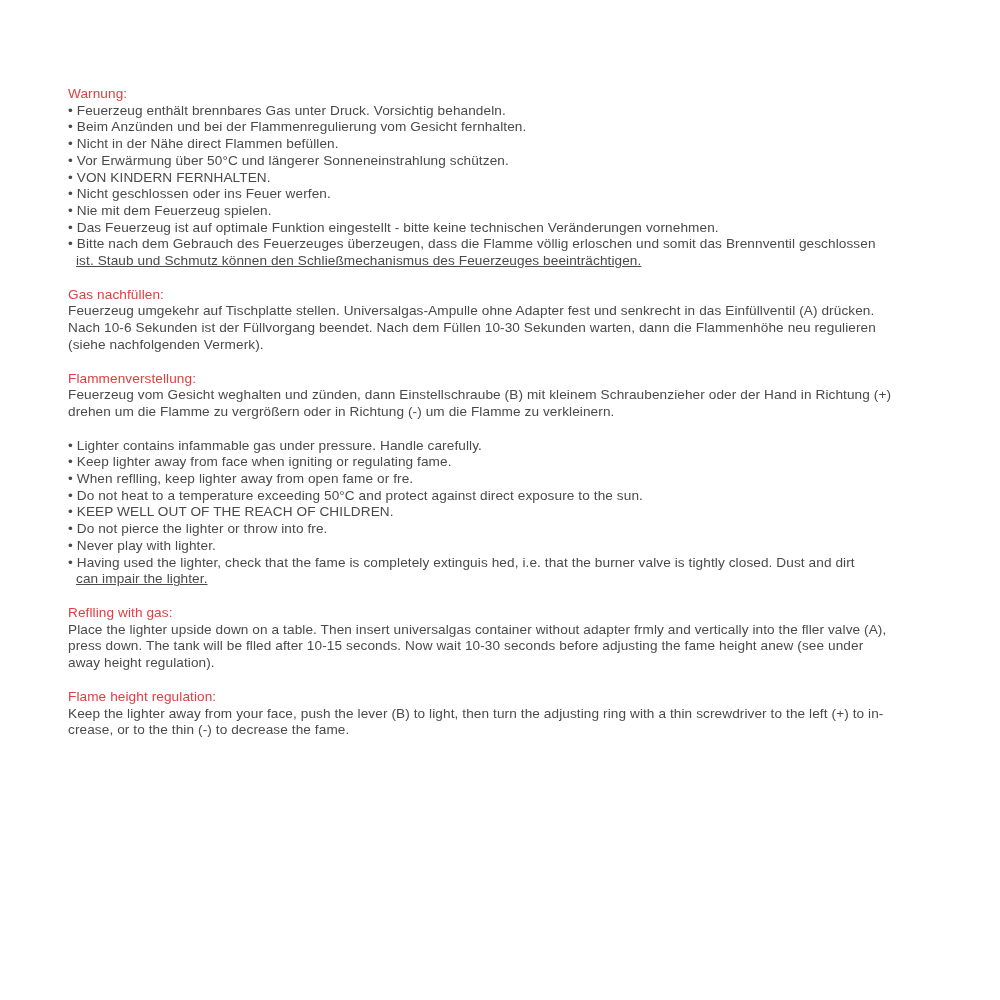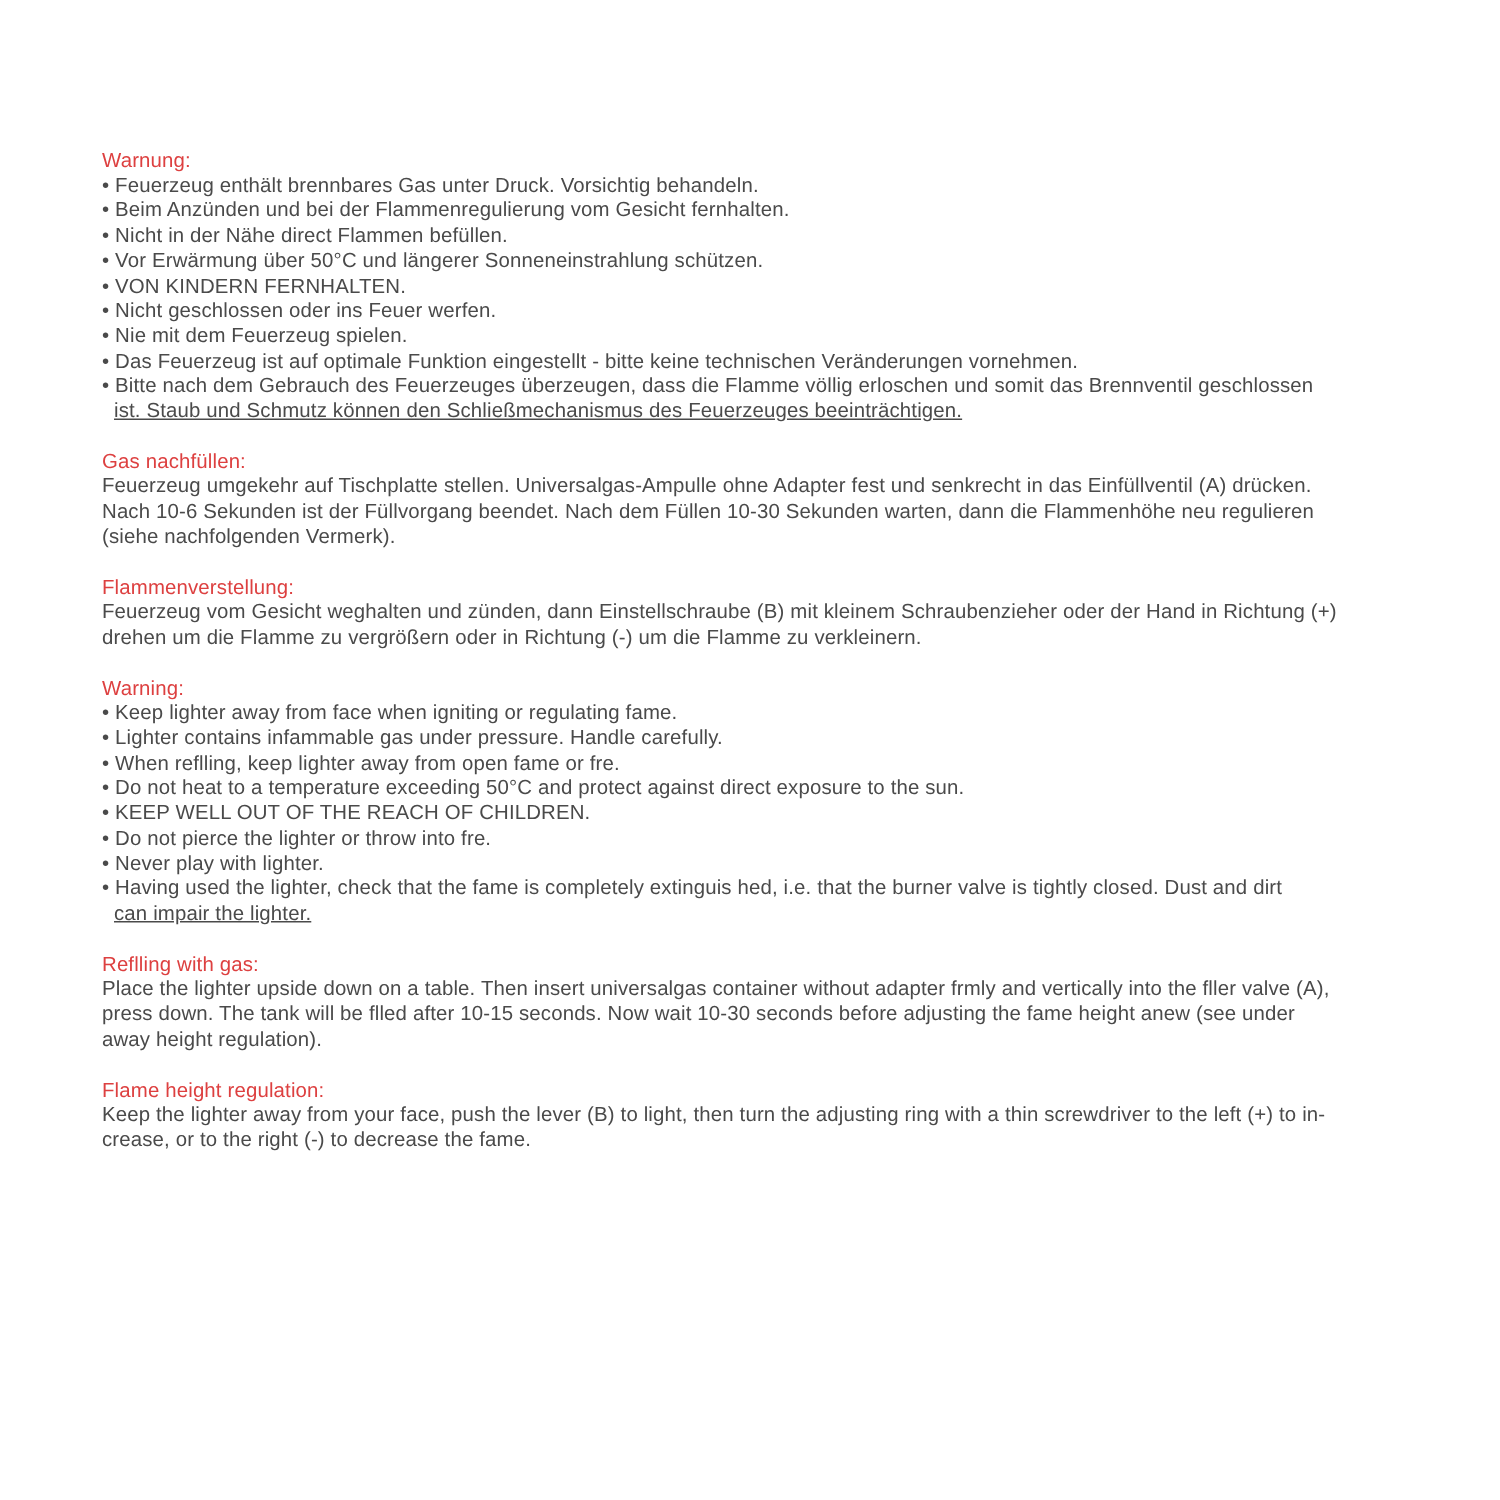--- a/index.html
+++ b/index.html
@@ -10,21 +10,21 @@
   body {
     width: 1000px;
     height: 1000px;
     position: relative;
     overflow: hidden;
     font-family: "Liberation Sans", "DejaVu Sans", sans-serif;
   }
   .doc {
     position: absolute;
     left: 68px;
-    top: 99px;
+    top: 86px;
     width: 880px;
     color: var(--body-color, #4a4a4a);
     font-size: 13.6px;
     line-height: 16.7px;
     letter-spacing: 0.1px;
   }
   .doc section {
     margin: 0 0 17px 0;
   }
   .doc h2 {
@@ -68,38 +68,37 @@
     <div class="line">(siehe nachfolgenden Vermerk).</div>
   </section>
 
   <section>
     <h2>Flammenverstellung:</h2>
     <div class="line">Feuerzeug vom Gesicht weghalten und zünden, dann Einstellschraube (B) mit kleinem Schraubenzieher oder der Hand in Richtung (+)</div>
     <div class="line">drehen um die Flamme zu vergrößern oder in Richtung (-) um die Flamme zu verkleinern.</div>
   </section>
 
   <section>
-    <h2>Warning:</h2>
+    <div class="line">• Lighter contains infammable gas under pressure. Handle carefully.</div>
     <div class="line">• Keep lighter away from face when igniting or regulating fame.</div>
-    <div class="line">• Lighter contains infammable gas under pressure. Handle carefully.</div>
     <div class="line">• When reflling, keep lighter away from open fame or fre.</div>
     <div class="line">• Do not heat to a temperature exceeding 50°C and protect against direct exposure to the sun.</div>
     <div class="line">• KEEP WELL OUT OF THE REACH OF CHILDREN.</div>
     <div class="line">• Do not pierce the lighter or throw into fre.</div>
     <div class="line">• Never play with lighter.</div>
     <div class="line">• Having used the lighter, check that the fame is completely extinguis hed, i.e. that the burner valve is tightly closed. Dust and dirt</div>
     <div class="line cont">can impair the lighter.</div>
   </section>
 
   <section>
     <h2>Reflling with gas:</h2>
     <div class="line">Place the lighter upside down on a table. Then insert universalgas container without adapter frmly and vertically into the fller valve (A),</div>
     <div class="line">press down. The tank will be flled after 10-15 seconds. Now wait 10-30 seconds before adjusting the fame height anew (see under</div>
     <div class="line">away height regulation).</div>
   </section>
 
   <section>
     <h2>Flame height regulation:</h2>
     <div class="line">Keep the lighter away from your face, push the lever (B) to light, then turn the adjusting ring with a thin screwdriver to the left (+) to in-</div>
-    <div class="line">crease, or to the right (-) to decrease the fame.</div>
+    <div class="line">crease, or to the thin (-) to decrease the fame.</div>
   </section>
 
 </div>
 
 </body></html>

